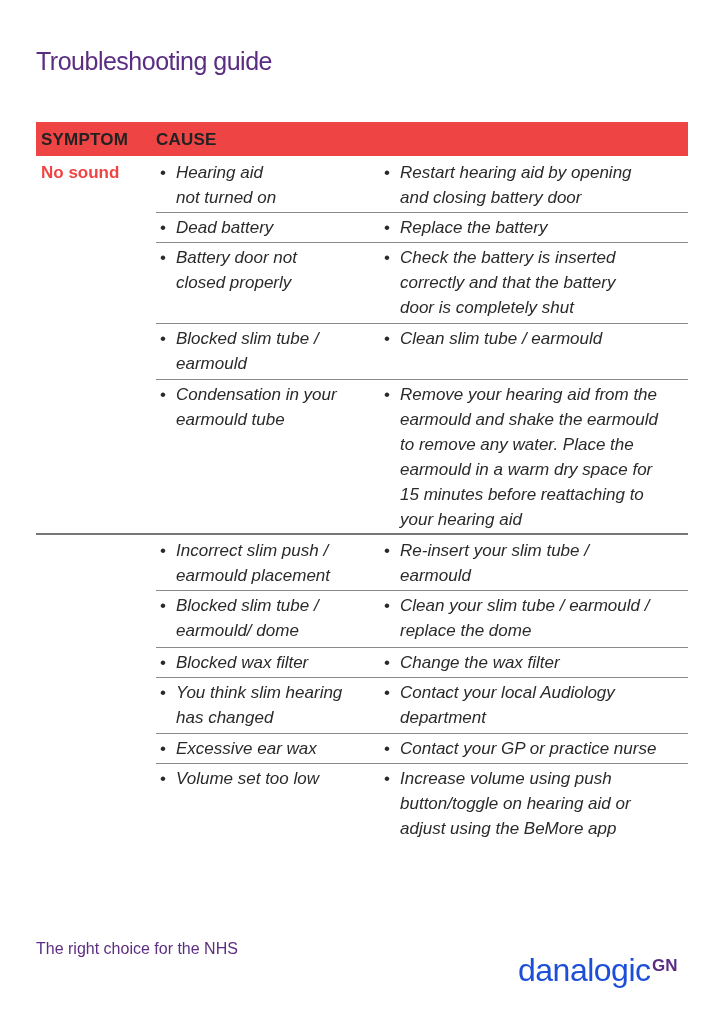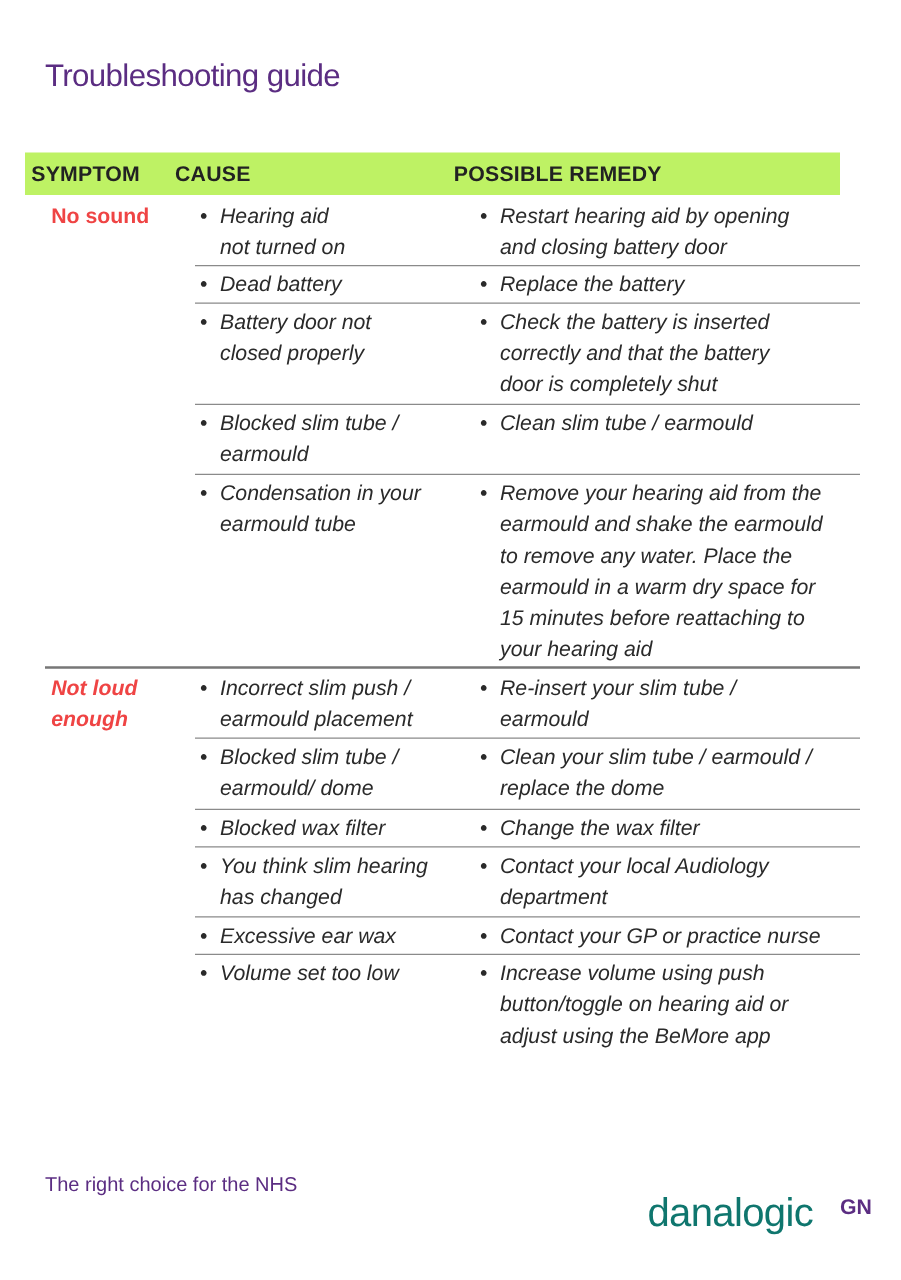--- a/index.html
+++ b/index.html
@@ -1,45 +1,44 @@
 <!DOCTYPE html>
 <html><head>
 <meta charset="utf-8">
 <style>
   html, body { margin:0; padding:0; background:#ffffff; }
   body { width:721px; height:1024px; position:relative; overflow:hidden;
          font-family:"Liberation Sans", sans-serif; color:#2a2a2a; }
   .title { position:absolute; left:36px; top:30px; font-size:25px; color:#5b2d82;
            font-family:"Liberation Sans", sans-serif; font-weight:normal; letter-spacing:-0.5px; }
-  .thead { position:absolute; left:20px; top:122px; width:652px; height:34px; background:#bef264; }
+  .thead { position:absolute; left:36px; top:122px; width:652px; height:34px; background:#ef4444; }
   .th { position:absolute; top:8px; font-size:17px; font-weight:bold; color:#222; letter-spacing:0.2px; }
   .th.sym { left:5px; } .th.cause { left:120px; } .th.rem { left:343px; }
   .group { position:absolute; left:36px; width:652px; }
   .sym-label { position:absolute; left:5px; font-size:17px; font-weight:bold; color:#ef4444; line-height:25px; }
   .row { position:absolute; left:120px; width:532px; }
   .row.sep { border-top:1.5px solid #8a8a8a; }
   .cell { position:absolute; top:5px; font-size:17px; line-height:25px; color:#2a2a2a; }
   .cell.c { left:4px; width:210px; }
   .cell.r { left:228px; width:300px; }
   .bullet { position:absolute; left:0; }
   .txt { display:block; padding-left:16px; white-space:pre-line;font-style:italic; }
   .gsep { position:absolute; left:36px; width:652px; border-top:2px solid #777; }
   .footer-text { position:absolute; left:36px; top:940px; font-size:16px; color:#5b2d82; }
-  .logo { position:absolute; left:518px; top:952px; font-size:32px; color:#0f766e; letter-spacing:-0.5px; }
-  .logo-gn { position:absolute; left:652px; top:956px; font-size:17px; font-weight:bold; color:#5b2d82;margin-left:20px; }
+  .logo { position:absolute; left:518px; top:952px; font-size:32px; color:#1d4ed8; letter-spacing:-0.5px; }
+  .logo-gn { position:absolute; left:652px; top:956px; font-size:17px; font-weight:bold; color:#5b2d82; }
 </style>
 </head>
 <body>
 
 <h1 class="title">Troubleshooting guide</h1>
 
 <div class="thead">
   <span class="th sym">SYMPTOM</span>
   <span class="th cause">CAUSE</span>
-  <span class="th rem">POSSIBLE REMEDY</span>
 </div>
 
 <div class="group" style="top:160px;height:374px;">
   <span class="sym-label" style="top:0px;">No sound</span>
 
   <div class="row" style="top:-5px;height:57px;">
     <div class="cell c">
         <span class="bullet">•</span>
         <span class="txt">Hearing aid
 not turned on</span>
@@ -102,22 +101,20 @@
 earmould in a warm dry space for
 15 minutes before reattaching to
 your hearing aid</span>
       </div>
   </div>
 </div>
 
 <div class="gsep" style="top:533px;"></div>
 
 <div class="group" style="top:538px;height:310px;">
-  <span class="sym-label txt" style="top:0px;padding-left:0;">Not loud
-enough</span>
 
   <div class="row" style="top:-5px;height:57px;">
     <div class="cell c">
         <span class="bullet">•</span>
         <span class="txt">Incorrect slim push /
 earmould placement</span>
       </div>
     <div class="cell r">
         <span class="bullet">•</span>
         <span class="txt">Re-insert your slim tube /

